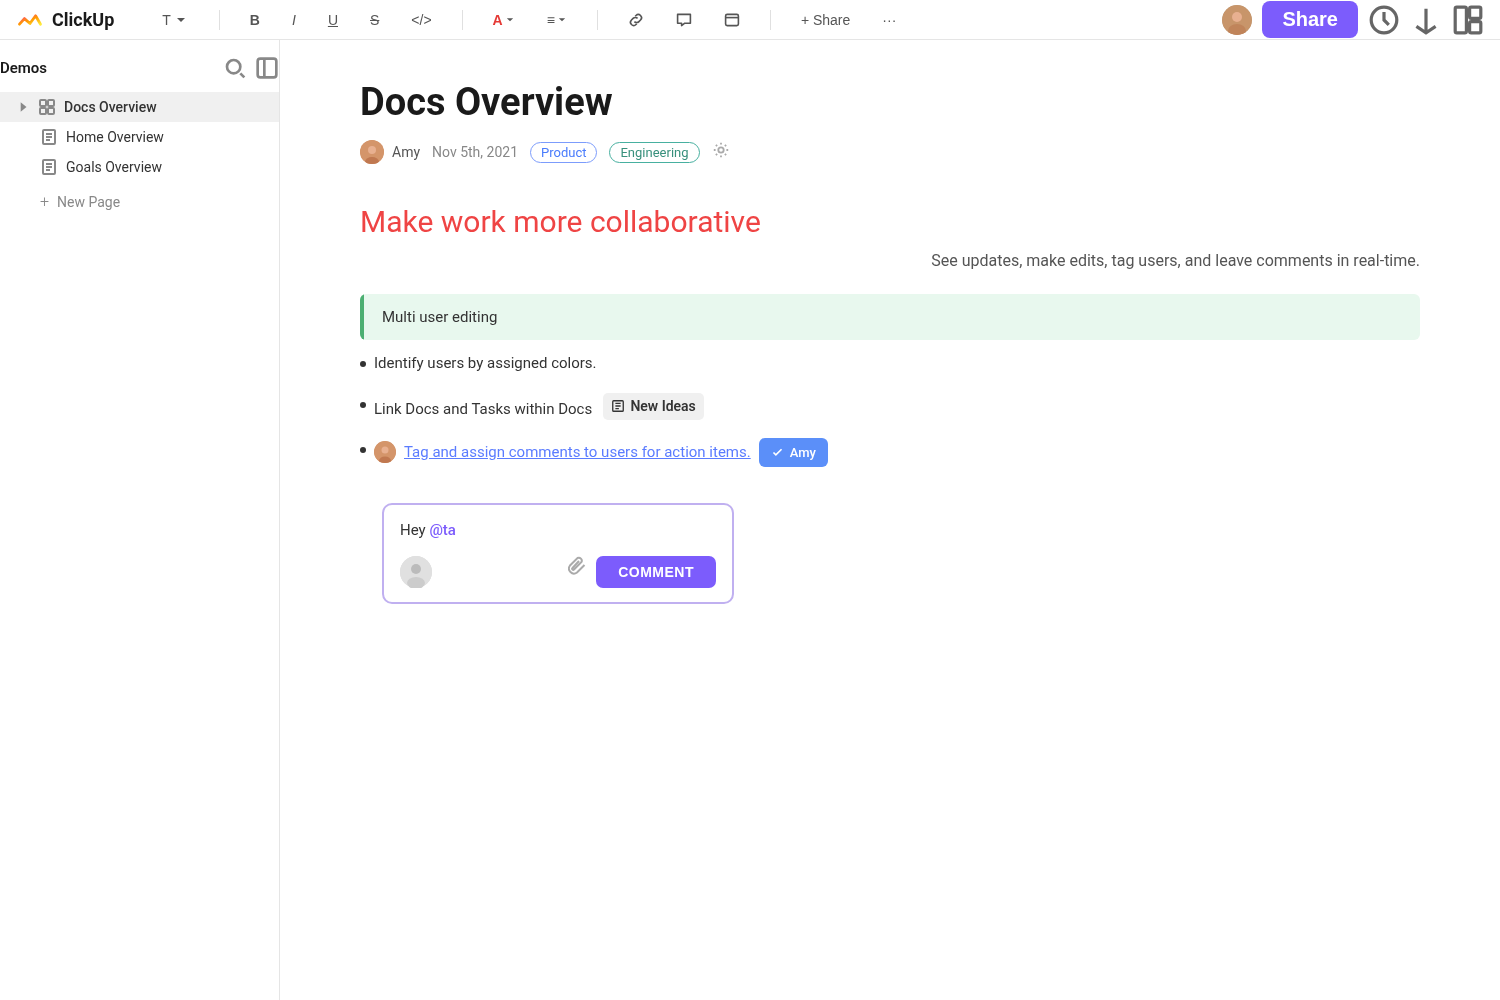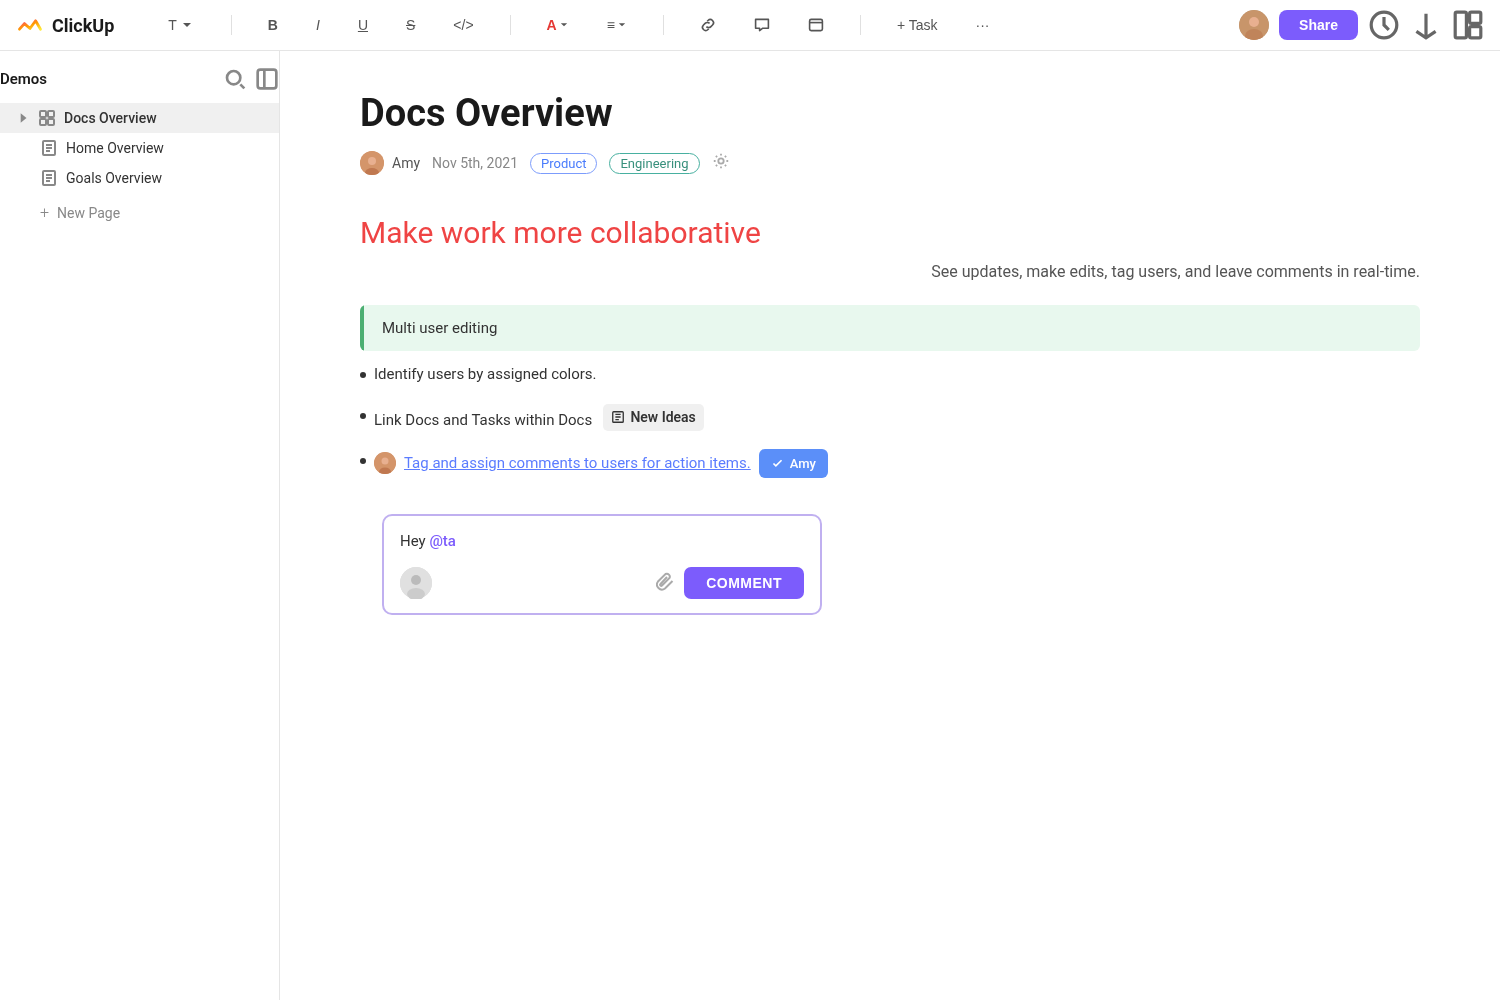--- a/index.html
+++ b/index.html
@@ -1,36 +1,36 @@
 <!DOCTYPE html>
 <html><head>
   <meta charset="utf-8">
   <style>
     * { box-sizing: border-box; margin: 0; padding: 0; }
     body { font-family: -apple-system, BlinkMacSystemFont, 'Segoe UI', Roboto, sans-serif; background: #fff; display: flex; flex-direction: column; height: 1000px; width: 1500px; overflow: hidden; }
 
     
     .toolbar {
-      display: flex; align-items: center; height: 51px; border-bottom: 1px solid #e5e5e5;
-      padding: 0 16px; gap: 22px; flex-shrink: 0;
+      display: flex; align-items: center; height: 40px; border-bottom: 1px solid #e5e5e5;
+      padding: 0 16px; gap: 16px; flex-shrink: 0;
     }
     .toolbar-logo { display: flex; align-items: center; gap: 8px; margin-right: 24px; }
     .logo-text { font-weight: 700; font-size: 18px; color: #1a1a1a; }
     .toolbar-sep { width: 1px; height: 20px; background: #e0e0e0; margin: 0 6px; }
     .toolbar-btn {
       display: flex; align-items: center; justify-content: center;
       padding: 5px 8px; border-radius: 6px; cursor: pointer; color: #555; font-size: 14px;
       border: none; background: none; gap: 2px;
     }
     .toolbar-btn svg { width: 16px; height: 16px; }
     .toolbar-spacer { flex: 1; }
     .toolbar-right { display: flex; align-items: center; gap: 10px; }
     .share-btn {
       background: #7c5cfc; color: #fff; border: none; border-radius: 8px;
-      padding: 7px 20px; font-size: 14px; font-weight: 600; cursor: pointer;
+      padding: 7px 20px; font-size: 20px; font-weight: 600; cursor: pointer;
     }
     .toolbar-icon-btn {
       display: flex; align-items: center; justify-content: center;
       width: 32px; height: 32px; border-radius: 6px; cursor: pointer; color: #666; border: none; background: none;
     }
     .avatar-small { width: 30px; height: 30px; border-radius: 50%; background: #c0a080; overflow: hidden; }
 
     
     .main-layout { display: flex; flex: 1; overflow: hidden; }
 
@@ -93,25 +93,25 @@
       font-weight: 600; font-size: 14px; color: #333; cursor: pointer;
     }
 
     .comment-line {
       color: #5b7cff; text-decoration: underline; text-decoration-color: #5b7cff; cursor: pointer;
     }
 
     
     .comment-box {
       border: 2px solid #c0b0f0; border-radius: 10px;
-      background: #fff; padding: 14px 16px; width: 440px; margin-top: 16px;
+      background: #fff; padding: 14px 16px; width: 352px; margin-top: 16px;
     }
     .comment-input-text { font-size: 15px; color: #333; margin-bottom: 14px; }
     .comment-input-text .mention { color: #7c5cfc; font-weight: 500; }
-    .comment-footer { display: flex; align-items: flex-end; gap: 8px; }
+    .comment-footer { display: flex; align-items: flex-start; gap: 8px; }
     .comment-user-avatar {
       width: 32px; height: 32px; border-radius: 50%; background: #e0e0e0;
       display: flex; align-items: center; justify-content: center; color: #aaa; flex-shrink: 0;
     }
     .comment-attach { margin-left: auto; color: #aaa; cursor: pointer; font-size: 18px; }
     .comment-btn {
       background: #7c5cfc; color: #fff; border: none; border-radius: 7px;
       padding: 8px 22px; font-size: 14px; font-weight: 700; cursor: pointer; letter-spacing: 0.5px;
     }
 
@@ -178,21 +178,21 @@
         <path d="M2 3h16v11H11l-4 3v-3H2z" stroke-linejoin="round"></path>
       </svg>
   </button>
   <button class="toolbar-btn">
     <svg viewBox="0 0 20 20" fill="none" stroke="currentColor" stroke-width="2">
         <rect x="2" y="3" width="16" height="14" rx="2"></rect>
         <path d="M2 7h16"></path>
       </svg>
   </button>
   <div class="toolbar-sep"></div>
-  <button class="toolbar-btn">+ Task</button>
+  <button class="toolbar-btn">+ Share</button>
   <button class="toolbar-btn">···</button>
 
   <div class="toolbar-spacer"></div>
 
   <div class="toolbar-right">
     <div class="avatar-small">
       <svg viewBox="0 0 30 30">
         <circle cx="15" cy="15" r="15" fill="#c8956a"></circle>
         <circle cx="15" cy="12" r="5" fill="#e8b090"></circle>
         <ellipse cx="15" cy="26" rx="9" ry="7" fill="#c0845a"></ellipse>

